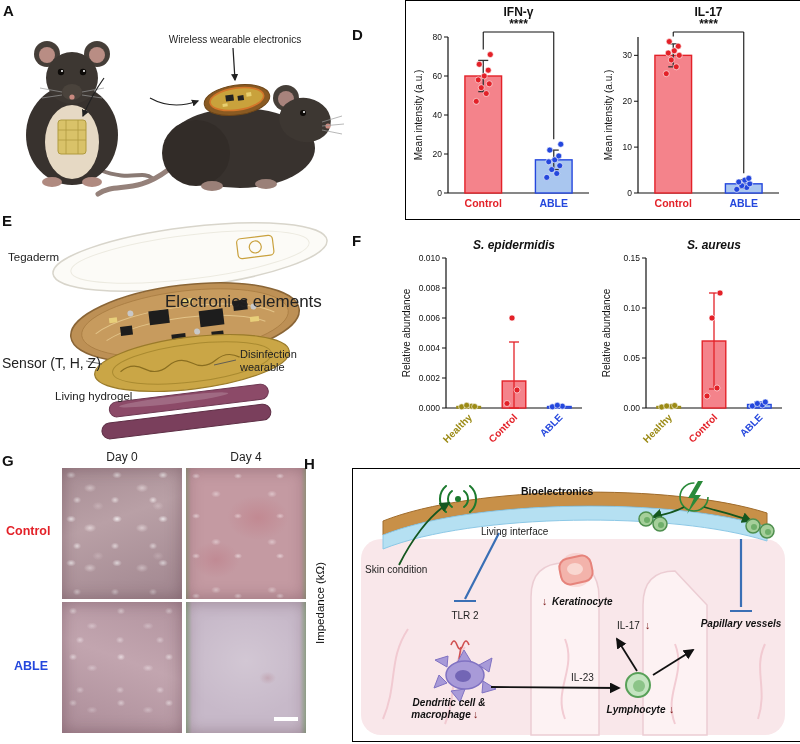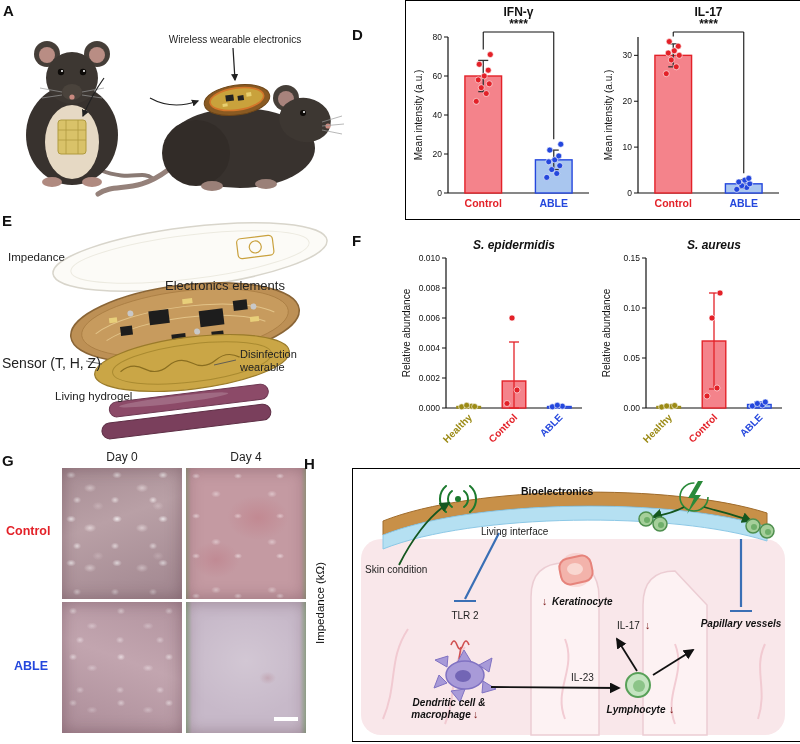--- a/index.html
+++ b/index.html
@@ -334,22 +334,22 @@
     </g>
 
     <g transform="rotate(-7 190 195)">
       <rect x="110" y="178" width="160" height="15" rx="7.5" fill="#8c4a68" stroke="#6e3852"></rect>
       <rect x="100" y="198" width="170" height="16" rx="8" fill="#7a3f5c" stroke="#5e2f46"></rect>
       <ellipse cx="175" cy="183" rx="55" ry="3.5" fill="rgba(255,255,255,0.18)"></ellipse>
     </g>
     <path d="M86,146 L102,149" stroke="#555" stroke-width="0.9"></path>
     <path d="M236,145 L214,150" stroke="#555" stroke-width="0.9"></path>
   </svg>
-  <div class="small-label" style="left:8px;top:251px;font-size:11.5px">Impedance</div>
-  <div class="small-label" style="left:165px;top:278px;font-size:13px">Electronics elements</div>
+  <div class="small-label" style="left:8px;top:251px;font-size:11.5px">Tegaderm</div>
+  <div class="small-label" style="left:165px;top:292px;font-size:17px">Electronics elements</div>
   <div class="small-label" style="left:2px;top:355px;font-size:14px">Sensor (T, H, Z)</div>
   <div class="small-label" style="left:240px;top:348px;font-size:11px">
     <div>Disinfection</div>
     <div>wearable</div>
   </div>
   <div class="small-label" style="left:55px;top:390px;font-size:11.5px">Living hydrogel</div>
 
   <div class="plabel" style="left:2px;top:452px">G</div>
   <div class="ghead" style="left:62px;top:450px">Day 0</div>
   <div class="ghead" style="left:186px;top:450px">Day 4</div>

